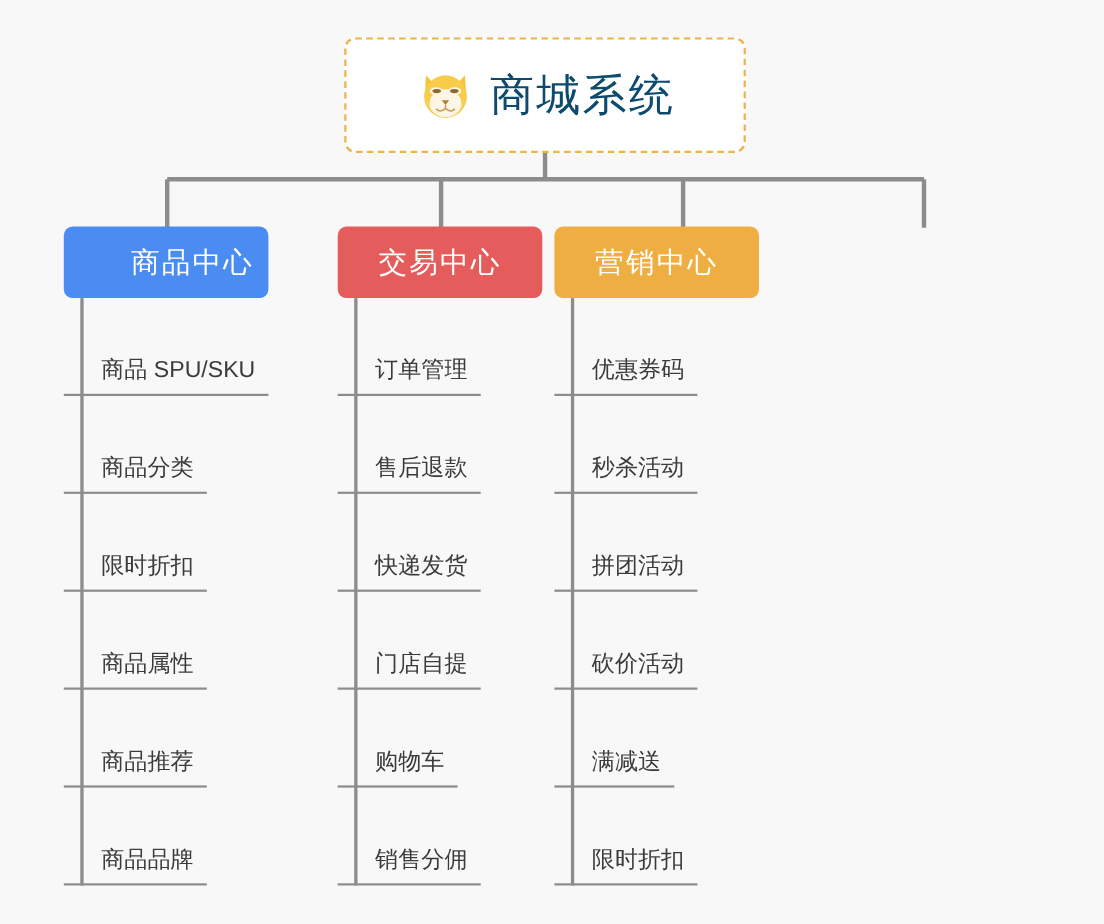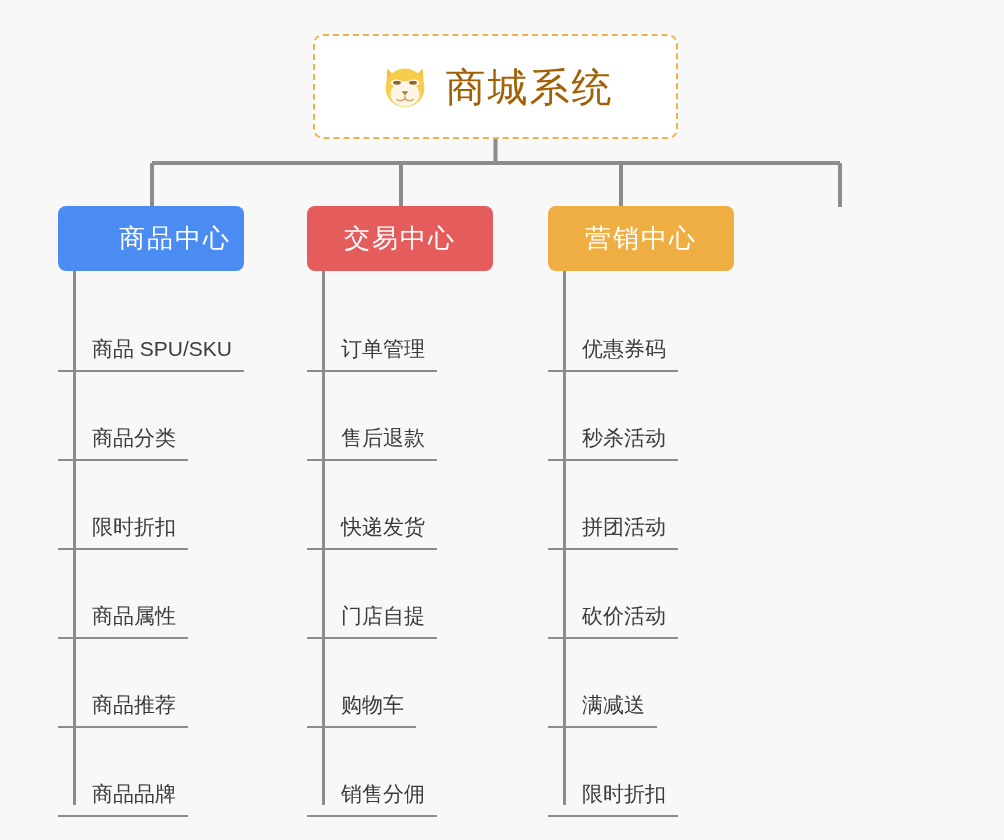--- a/index.html
+++ b/index.html
@@ -37,21 +37,21 @@
     gap: 14px;
   }
   .root-icon {
     width: 54px;
     height: 54px;
     flex: none;
     display: block;
   }
   .root-title {
     font-size: 40px;
-    color: #a16207;
+    color: #0c4a6e;
     letter-spacing: 2px;
     line-height: 1;
     white-space: nowrap;
   }
 
   
   #connectors {
     position: absolute;
     left: 0;
     top: 0;
@@ -73,21 +73,21 @@
     justify-content: center;
     color: #ffffff;
     font-size: 26px;
     letter-spacing: 2px;
     box-sizing: border-box;
   }
 
   .branch-body {
     position: relative;
     margin-top: 0;
-    padding-top: 12px;
+    padding-top: 0;
   }
   .trunk {
     position: absolute;
     top: 0;
     width: 3px;
     background: #8c8c8c;
   }
   .leaf {
     position: relative;
     height: 89px;
@@ -101,21 +101,21 @@
     color: #3b3b3b;
     line-height: 1;
     padding: 0 12px 11px 34px;
     border-bottom: 2px solid #8c8c8c;
     white-space: nowrap;
   }
 
   
   .branch.c0 { left: 58px;  width: 186px; }
   .branch.c1 { left: 307px; width: 186px; }
-  .branch.c2 { left: 548px; width: 186px; }
+  .branch.c2 { left: 504px; width: 186px; }
   .branch.c3 { left: 748px; width: 185px; }
 
   .branch.c0 .trunk { left: 15px; }
   .branch.c1 .trunk { left: 15px; }
   .branch.c2 .trunk { left: 15px; }
   .branch.c3 .trunk { left: 15px; }
 
   .branch.c0 .branch-head { background: #4a8cf2; padding-left: 48px; }
   .branch.c1 .branch-head { background: #e55c5c; }
   .branch.c2 .branch-head { background: #eeae41; }

